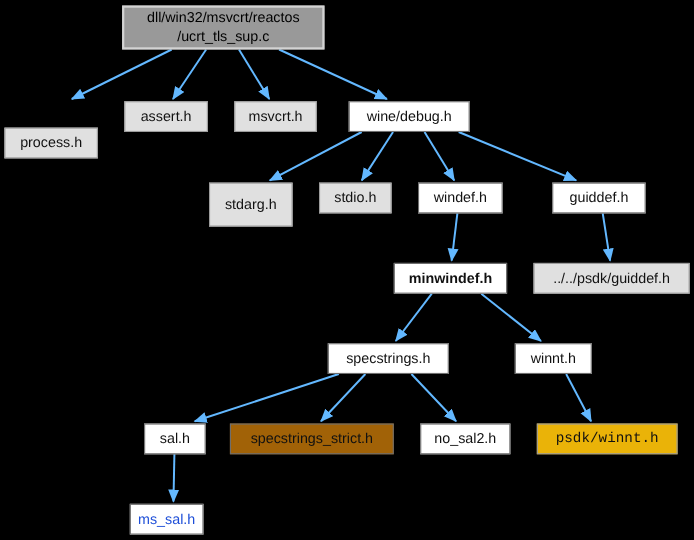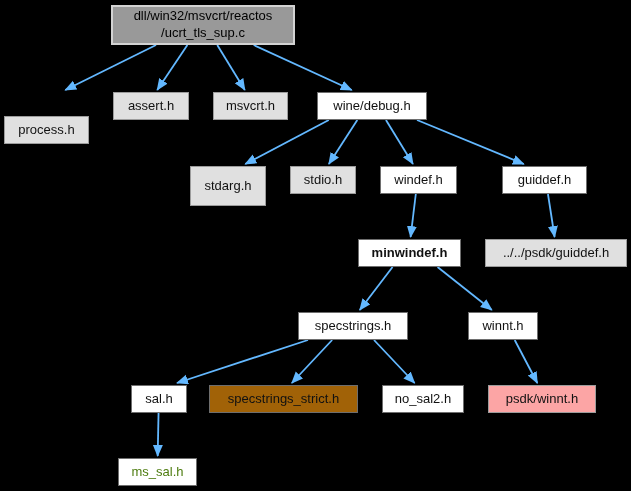--- a/index.html
+++ b/index.html
@@ -83,15 +83,15 @@
     <div class="node external" style="left: 290px; top: 166px; width: 66px; height: 28px; background: rgb(224, 224, 224); border-color: rgb(156, 156, 156); color: rgb(17, 17, 17);">stdio.h</div>
     <div class="node linked" style="left: 380px; top: 166px; width: 77px; height: 28px; background: rgb(255, 255, 255); border-color: rgb(110, 110, 110); color: rgb(17, 17, 17);">windef.h</div>
     <div class="node linked" style="left: 502px; top: 166px; width: 85px; height: 28px; background: rgb(255, 255, 255); border-color: rgb(110, 110, 110); color: rgb(17, 17, 17);">guiddef.h</div>
     <div class="node linked" style="left: 358px; top: 239px; width: 103px; height: 28px; background: rgb(255, 255, 255); border-color: rgb(110, 110, 110); color: rgb(17, 17, 17); font-weight: bold;">minwindef.h</div>
     <div class="node linked" style="left: 298px; top: 312px; width: 110px; height: 28px; background: rgb(255, 255, 255); border-color: rgb(110, 110, 110); color: rgb(17, 17, 17);">specstrings.h</div>
     <div class="node external" style="left: 485px; top: 239px; width: 142px; height: 28px; background: rgb(224, 224, 224); border-color: rgb(156, 156, 156); color: rgb(17, 17, 17);">../../psdk/guiddef.h</div>
     <div class="node linked" style="left: 468px; top: 312px; width: 70px; height: 28px; background: rgb(255, 255, 255); border-color: rgb(110, 110, 110); color: rgb(17, 17, 17);">winnt.h</div>
     <div class="node linked" style="left: 131px; top: 385px; width: 56px; height: 28px; background: rgb(255, 255, 255); border-color: rgb(110, 110, 110); color: rgb(17, 17, 17);">sal.h</div>
     <div class="node linked" style="left: 209px; top: 385px; width: 149px; height: 28px; background: #a16207; border-color: rgb(110, 110, 110); color: rgb(17, 17, 17);">specstrings_strict.h</div>
     <div class="node linked" style="left: 382px; top: 385px; width: 82px; height: 28px; background: rgb(255, 255, 255); border-color: rgb(110, 110, 110); color: rgb(17, 17, 17);">no_sal2.h</div>
-    <div class="node external" style="left: 488px; top: 385px; width: 108px; height: 28px; background: #fca5a5; border-color: rgb(156, 156, 156); color: rgb(17, 17, 17);">psdk/winnt.h</div>
-    <div class="node linked" style="left: 118px; top: 458px; width: 79px; height: 28px; background: rgb(255, 255, 255); border-color: rgb(110, 110, 110); color: #4d7c0f;">ms_sal.h</div>
+    <div class="node external" style="left: 488px; top: 385px; width: 128px; height: 28px; background: #eab308; border-color: rgb(156, 156, 156); color: rgb(17, 17, 17); font-family: Liberation Mono, monospace;">psdk/winnt.h</div>
+    <div class="node linked" style="left: 118px; top: 458px; width: 67px; height: 28px; background: rgb(255, 255, 255); border-color: rgb(110, 110, 110); color: #1d4ed8;">ms_sal.h</div>
   </div>
 
 </body></html>

